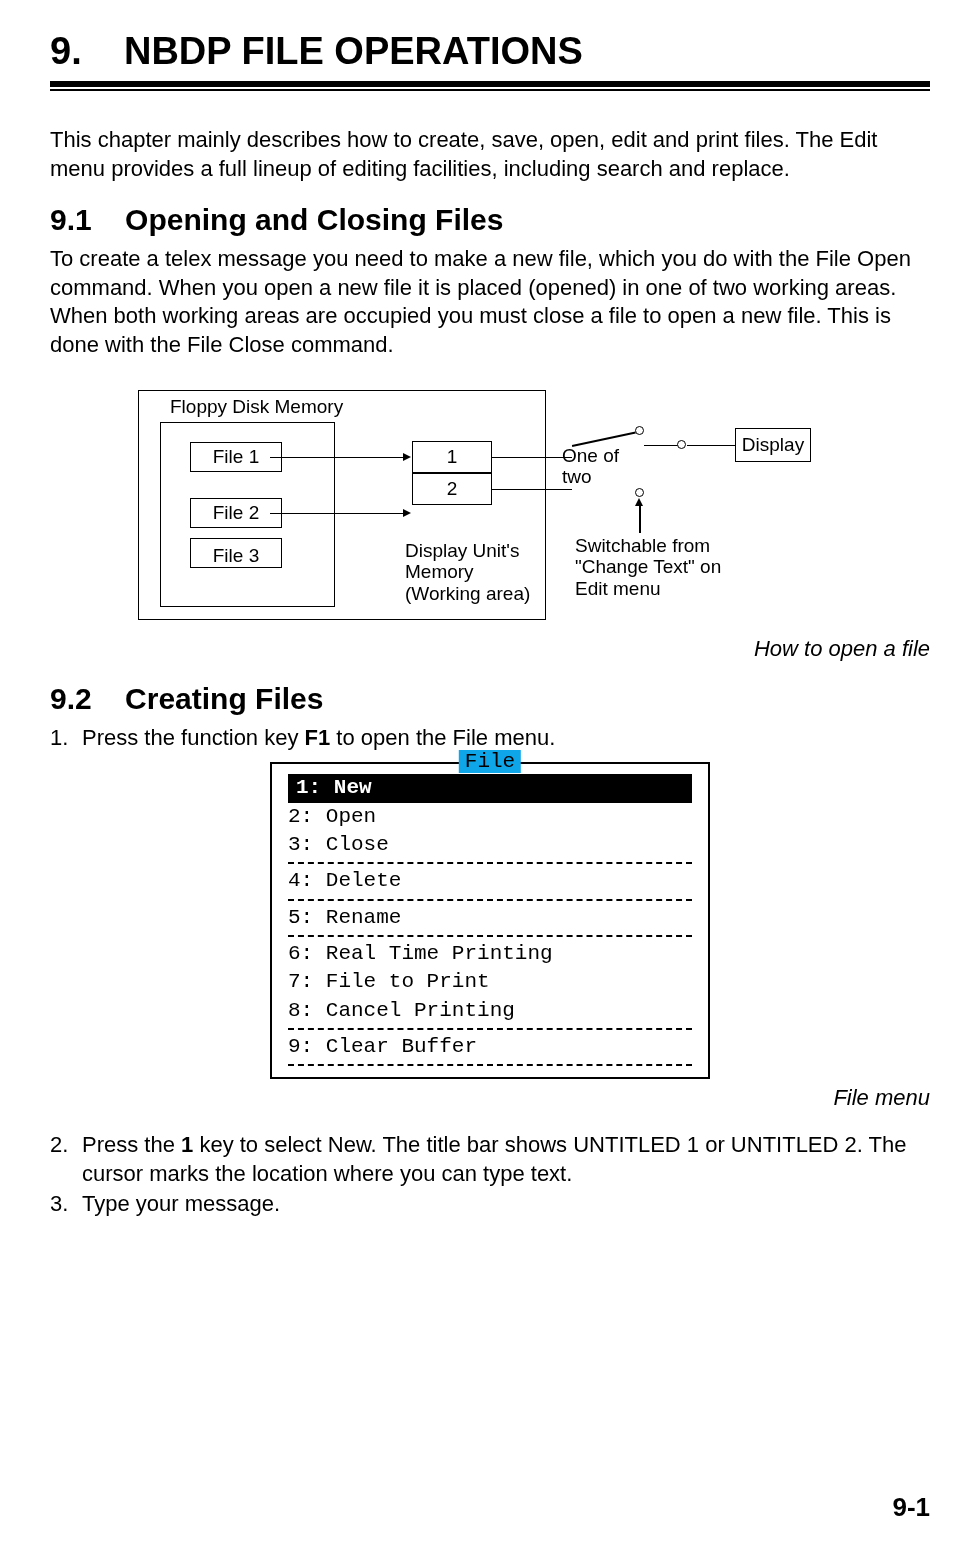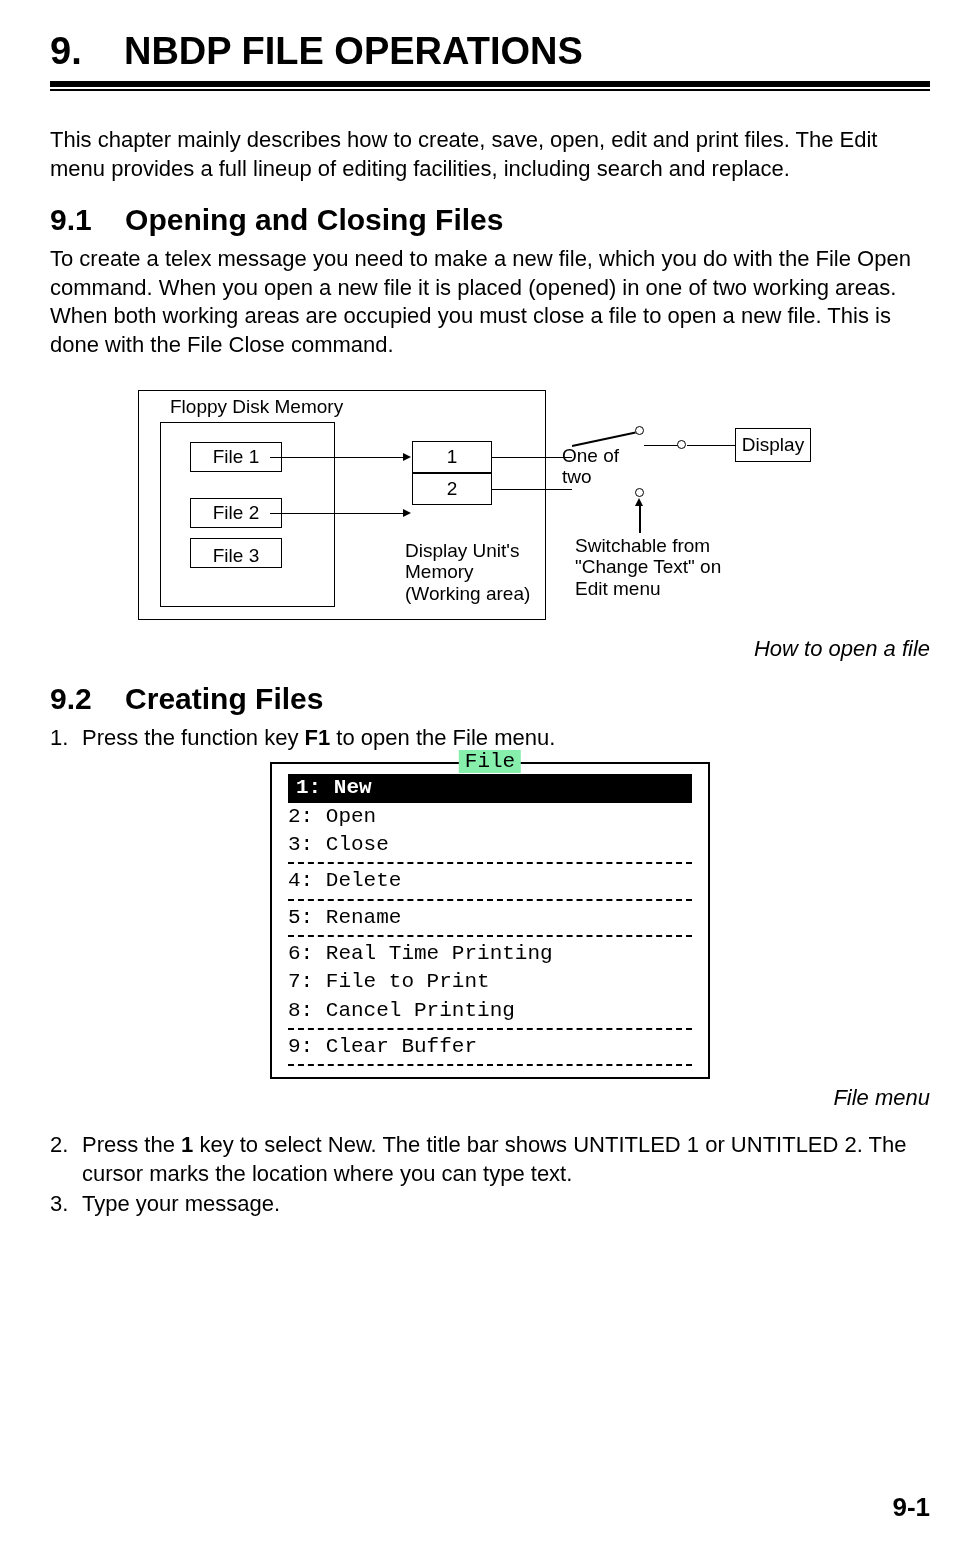--- a/index.html
+++ b/index.html
@@ -121,21 +121,21 @@
       font-family: "Courier New", monospace;
       font-size: 21px;
       padding: 10px 0 8px 0;
       position: relative;
     }
     .menu-title {
       position: absolute;
       top: -14px;
       left: 50%;
       transform: translateX(-50%);
-      background: #86efac;
+      background: #0ea5e9;
       padding: 0 6px;
       font-family: "Courier New", monospace;
       font-size: 21px;
     }
     .menu-item {
       padding: 0 16px;
       line-height: 1.35;
     }
     .menu-item.selected {
       background: #000000;

